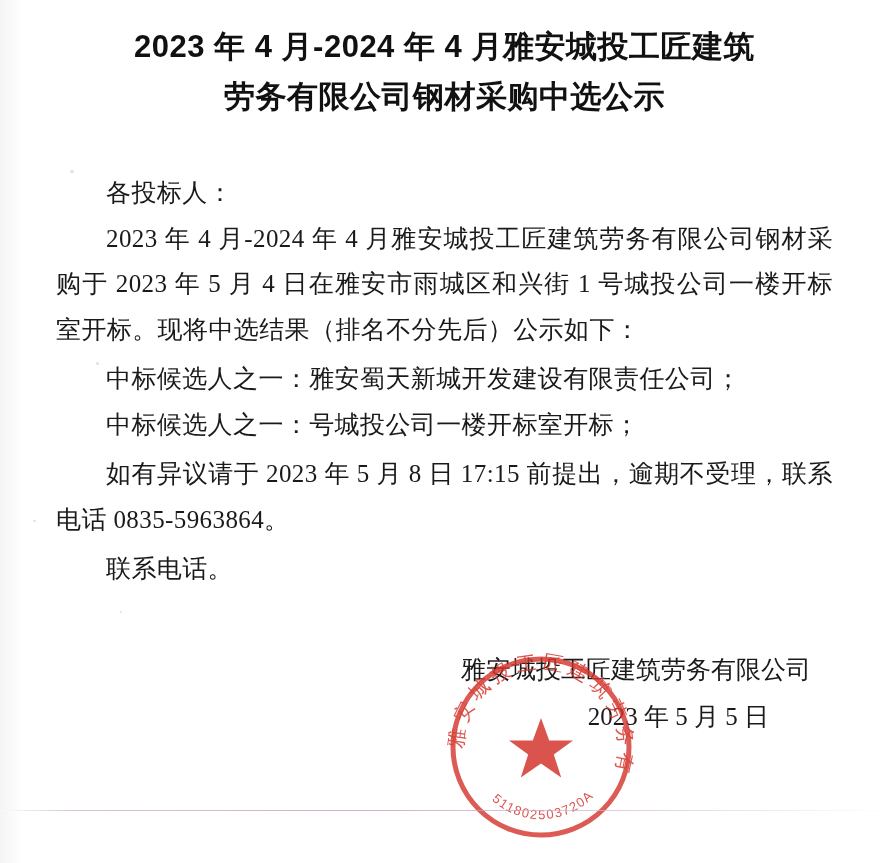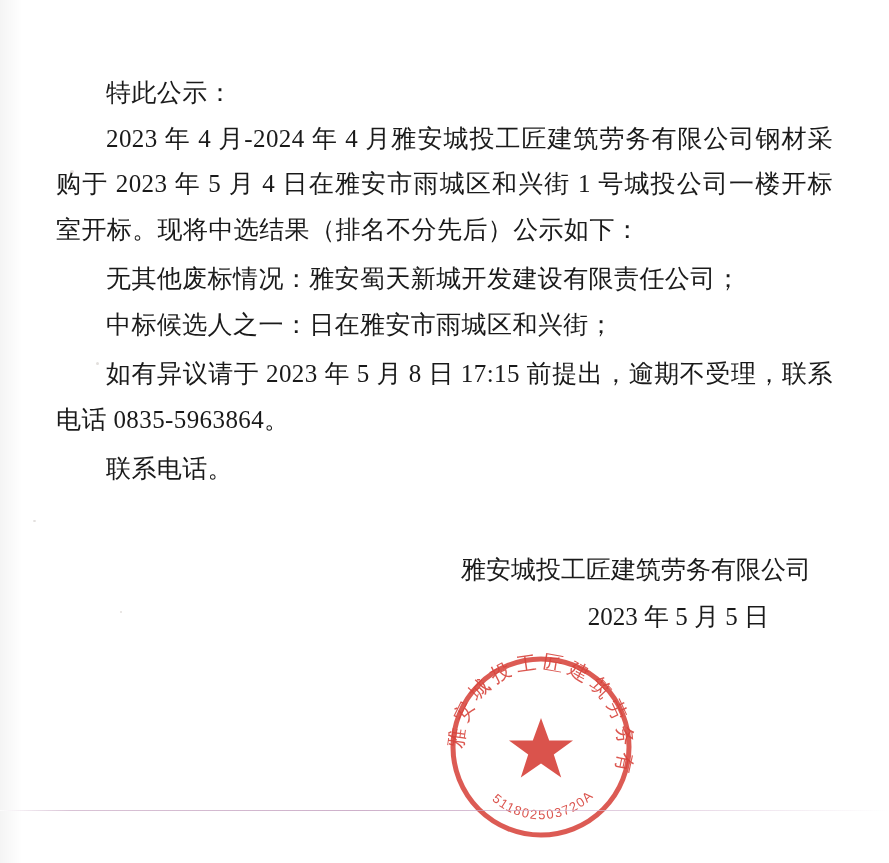--- a/index.html
+++ b/index.html
@@ -117,26 +117,30 @@
 <body>
 
 <div class="page">
 
   <div class="scan-edge"></div>
   <div class="scan-speck speck-a"></div>
   <div class="scan-speck speck-b"></div>
   <div class="scan-speck speck-c"></div>
   <div class="scan-speck speck-d"></div>
 
+  <div class="title">
+    <div>2023 年 4 月-2024 年 4 月雅安城投工匠建筑</div>
+    <div>劳务有限公司钢材采购中选公示</div>
+  </div>
 
   <div class="body-block">
-    <p class="para indent">特此公示：</p>
+    <p class="para indent">各投标人：</p>
     <p class="para indent">2023 年 4 月-2024 年 4 月雅安城投工匠建筑劳务有限公司钢材采购于 2023 年 5 月 4 日在雅安市雨城区和兴街 1 号城投公司一楼开标室开标。现将中选结果（排名不分先后）公示如下：</p>
-    <p class="para indent gap-top">无其他废标情况：雅安蜀天新城开发建设有限责任公司；</p>
-    <p class="para indent">中标候选人之一：日在雅安市雨城区和兴街；</p>
+    <p class="para indent gap-top">中标候选人之一：雅安蜀天新城开发建设有限责任公司；</p>
+    <p class="para indent">中标候选人之一：号城投公司一楼开标室开标；</p>
     <p class="para indent gap-top">如有异议请于 2023 年 5 月 8 日 17:15 前提出，逾期不受理，联系电话 0835-5963864。</p>
     <p class="para indent gap-top">联系电话。</p>
   </div>
 
   <div class="sign-block">
     <span class="sign-line">雅安城投工匠建筑劳务有限公司</span>
     <span class="sign-line sign-date">2023 年 5 月 5 日</span>
   </div>
 
   <div class="seal">

